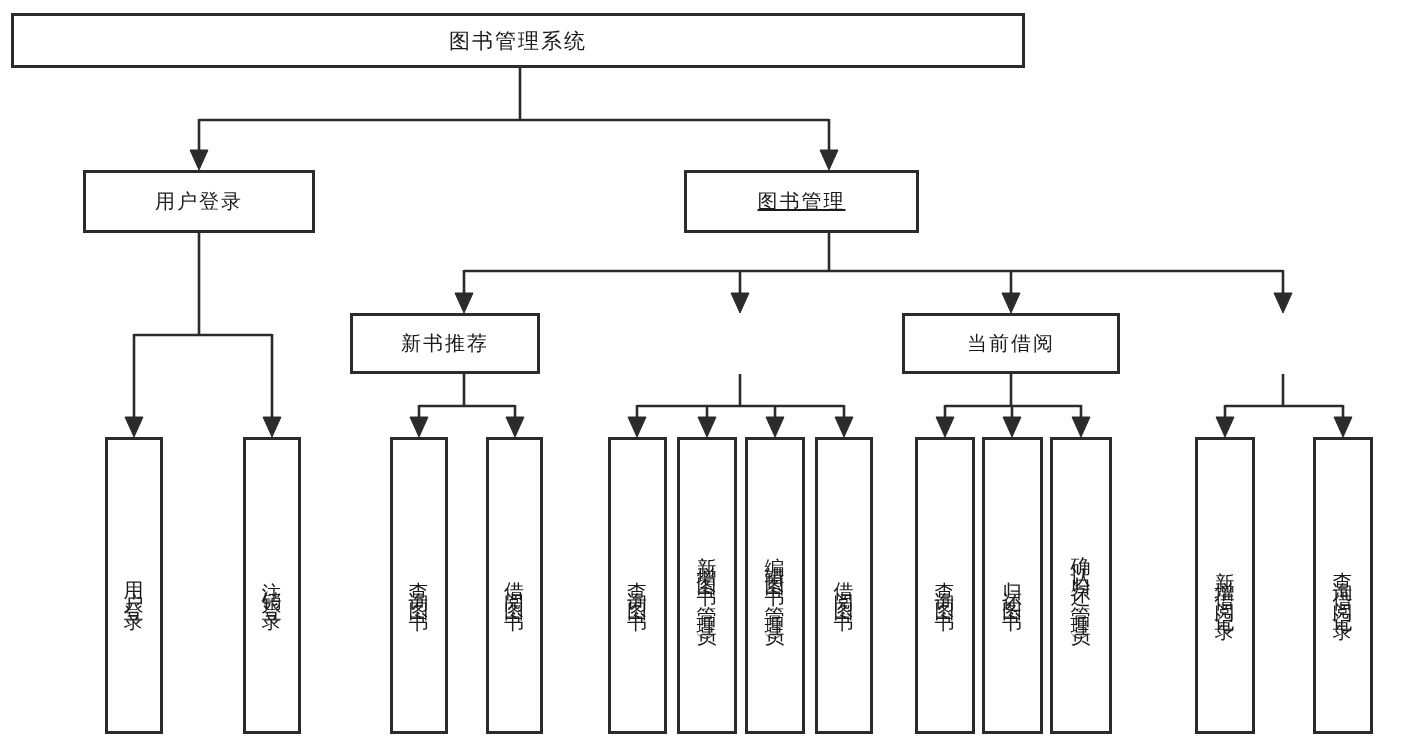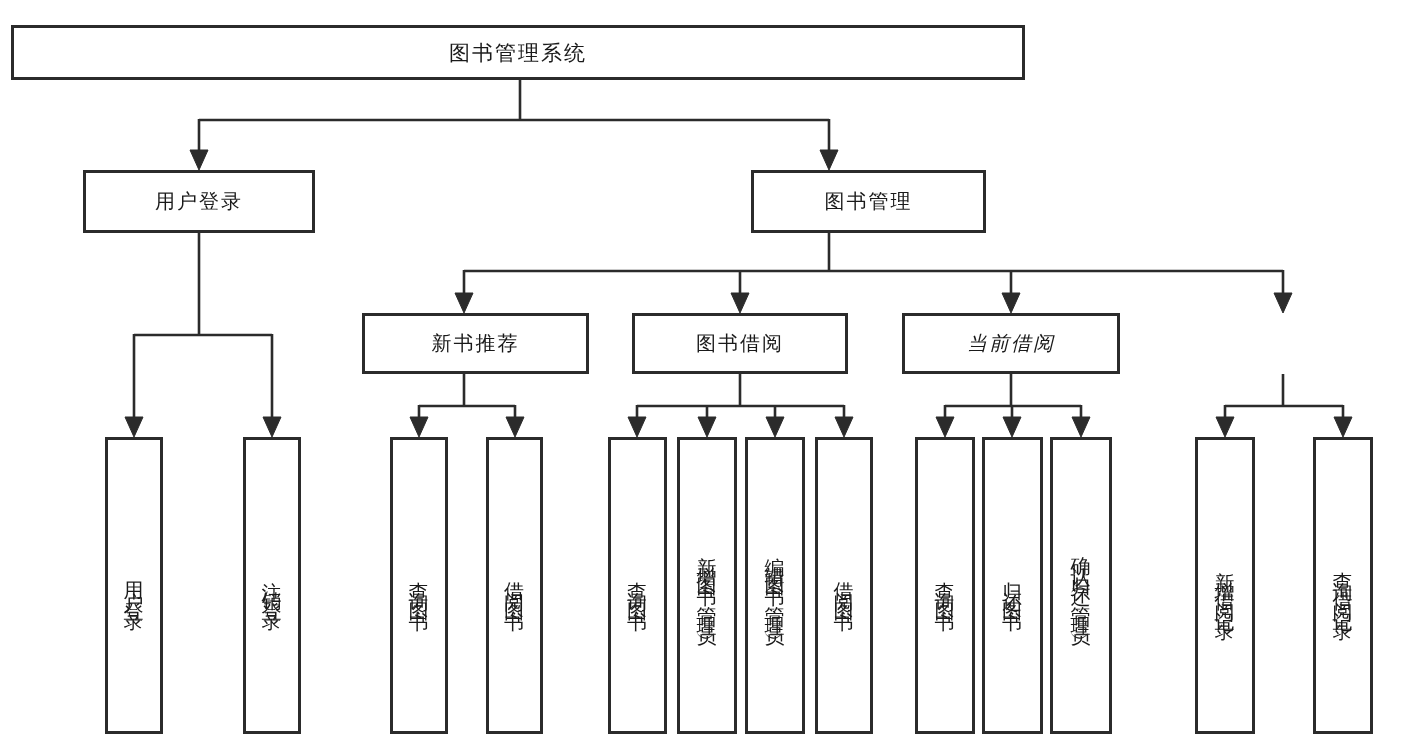--- a/index.html
+++ b/index.html
@@ -105,38 +105,35 @@
       <polygon points="1003,417 1021,417 1012,437"></polygon>
       <polygon points="1072,417 1090,417 1081,437"></polygon>
     </g>
     <g>
       <path d="M1283 374 V406 M1225 406 H1343 M1225 405 V419 M1343 405 V419"></path>
       <polygon points="1216,417 1234,417 1225,437"></polygon>
       <polygon points="1334,417 1352,417 1343,437"></polygon>
     </g>
   </svg>
 
-  <div class="node root" style="left:11px; top:25px; width:1014px; height:55px;">
+  <div class="node root" style="left:11px; top:13px; width:1014px; height:55px;">
     <span>图书管理系统</span>
   </div>
 
   <div class="node" style="left:83px; top:170px; width:232px; height:63px;">
     <span>用户登录</span>
   </div>
-  <div class="node" style="left:751px; top:170px; width:235px; height:63px;">
+  <div class="node" style="left:684px; top:170px; width:235px; height:63px;text-decoration:underline;">
     <span>图书管理</span>
   </div>
 
-  <div class="node" style="left:362px; top:313px; width:227px; height:61px;">
+  <div class="node" style="left:350px; top:313px; width:190px; height:61px;">
     <span>新书推荐</span>
   </div>
-  <div class="node" style="left:632px; top:313px; width:216px; height:61px;">
-    <span>图书借阅</span>
-  </div>
-  <div class="node" style="left:902px; top:313px; width:218px; height:61px;font-style:italic;">
+  <div class="node" style="left:902px; top:313px; width:218px; height:61px;">
     <span>当前借阅</span>
   </div>
 
   <div class="node leaf" style="left:105px; top:437px; width:58px; height:297px;">
     <span>用户登录</span>
   </div>
   <div class="node leaf" style="left:243px; top:437px; width:58px; height:297px;">
     <span>注销登录</span>
   </div>
 

